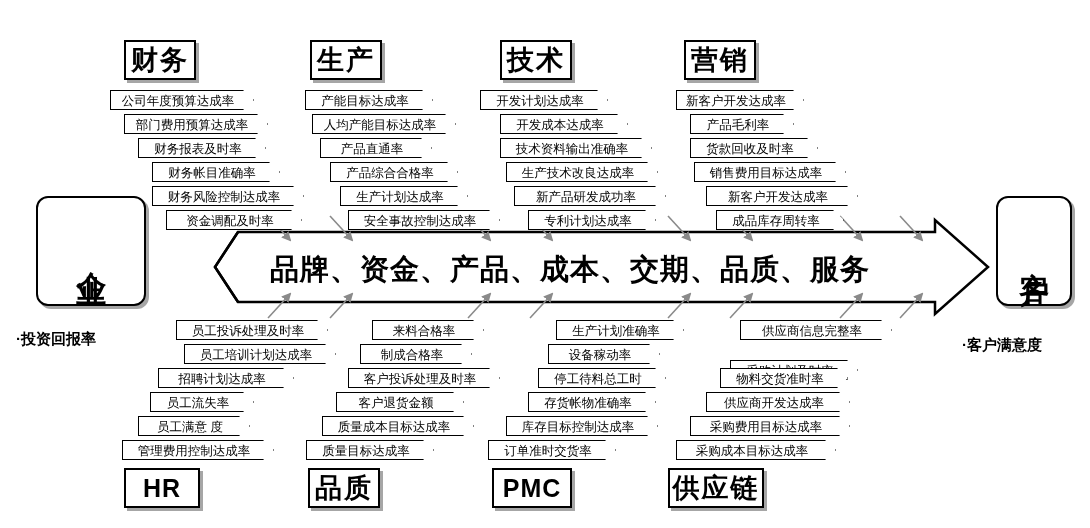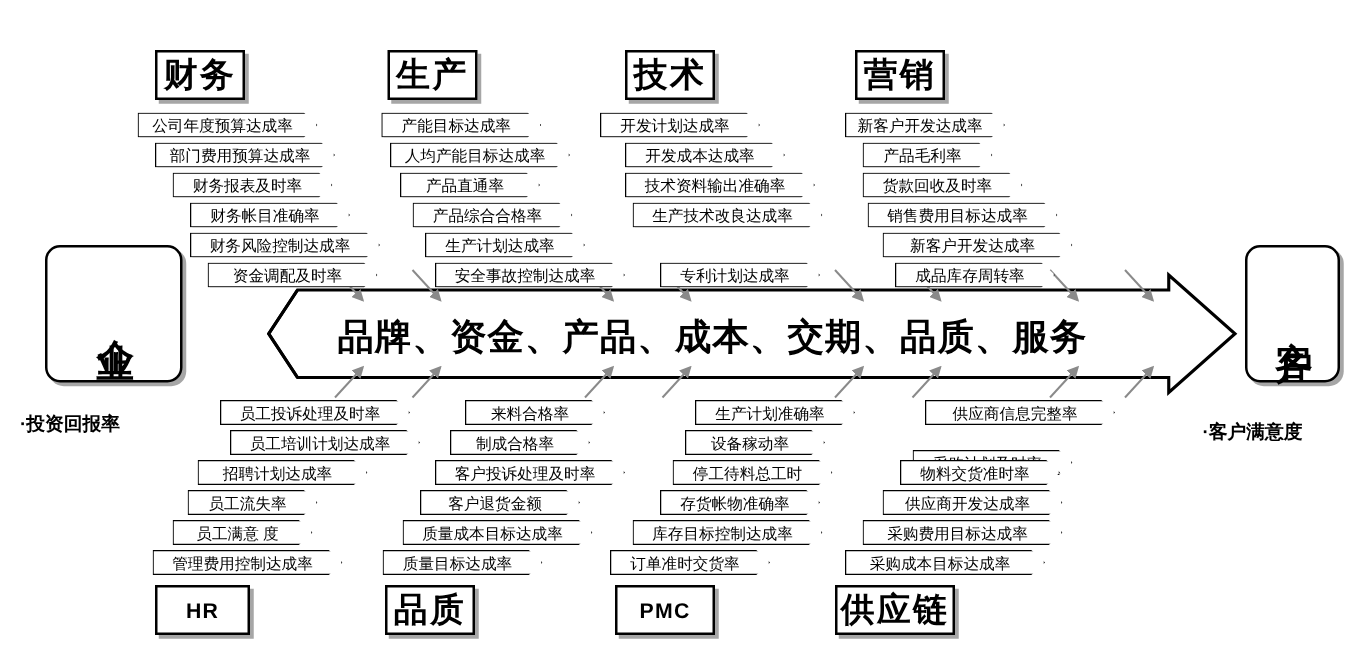--- a/index.html
+++ b/index.html
@@ -26,21 +26,21 @@
     font-weight: bold;
     text-align: center;
     line-height: 1;
     box-shadow: 3px 3px 0 rgba(0,0,0,0.35);
     display: flex;
     align-items: center;
     justify-content: center;
     white-space: nowrap;
   }
   .cat-cn { font-size: 27px; letter-spacing: 2px; }
-  .cat-en { font-size: 17px; letter-spacing: 1px; }
+  .cat-en { font-size: 25px; letter-spacing: 1px; }
 
   
   .kpi {
     position: absolute;
     height: 20px;
     line-height: 20px;
     font-size: 12.5px;
     background: #ffffff;
     border: 1px solid #000;
     padding: 0 14px 0 6px;
@@ -170,20 +170,21 @@
   <div class="kpi" style="left:312px; top:114px; width:144px;">人均产能目标达成率</div>
   <div class="kpi" style="left:320px; top:138px; width:112px;">产品直通率</div>
   <div class="kpi" style="left:330px; top:162px; width:128px;">产品综合合格率</div>
   <div class="kpi" style="left:340px; top:186px; width:128px;">生产计划达成率</div>
   <div class="kpi" style="left:348px; top:210px; width:152px;">安全事故控制达成率</div>
 
   <div class="kpi" style="left:480px; top:90px;  width:128px;">开发计划达成率</div>
   <div class="kpi" style="left:500px; top:114px; width:128px;">开发成本达成率</div>
   <div class="kpi" style="left:500px; top:138px; width:152px;">技术资料输出准确率</div>
   <div class="kpi" style="left:506px; top:162px; width:152px;">生产技术改良达成率</div>
+  <div class="kpi" style="left:514px; top:186px; width:152px;">新产品研发成功率</div>
   <div class="kpi" style="left:528px; top:210px; width:128px;">专利计划达成率</div>
 
   <div class="kpi" style="left:676px; top:90px;  width:128px;">新客户开发达成率</div>
   <div class="kpi" style="left:690px; top:114px; width:104px;">产品毛利率</div>
   <div class="kpi" style="left:690px; top:138px; width:128px;">货款回收及时率</div>
   <div class="kpi" style="left:694px; top:162px; width:152px;">销售费用目标达成率</div>
   <div class="kpi" style="left:706px; top:186px; width:152px;">新客户开发达成率</div>
   <div class="kpi" style="left:716px; top:210px; width:128px;">成品库存周转率</div>
 
   <div class="kpi" style="left:176px; top:320px; width:152px;">员工投诉处理及时率</div>

